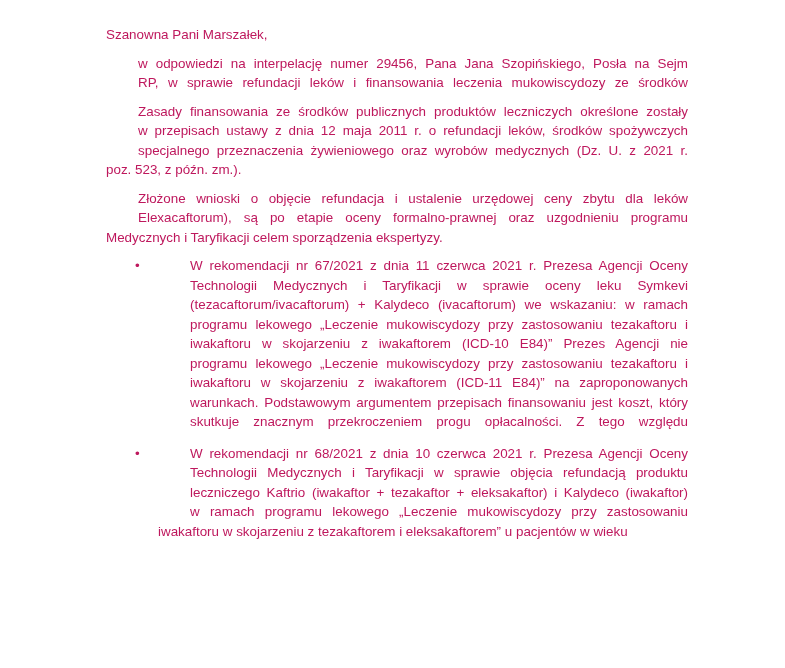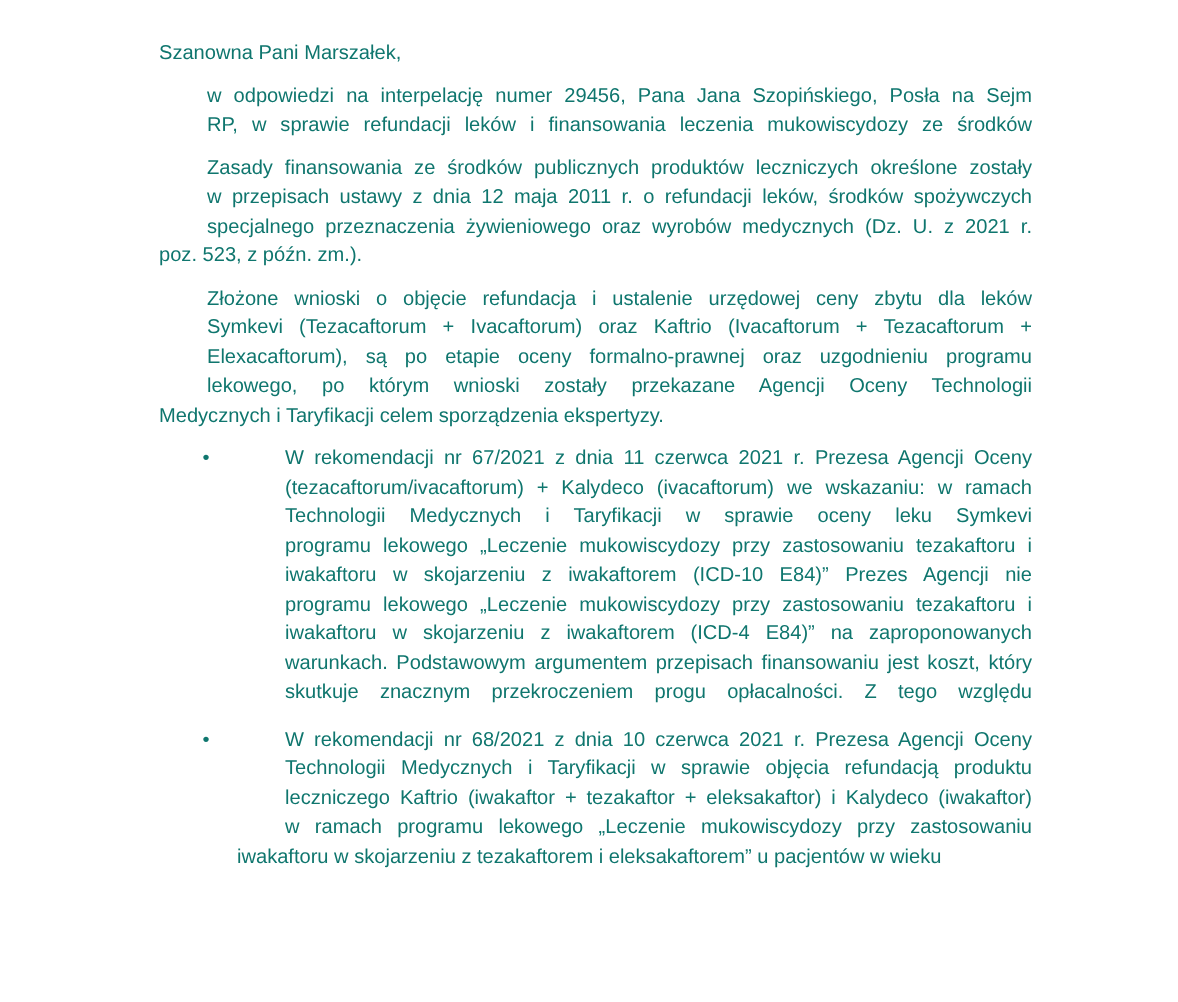--- a/index.html
+++ b/index.html
@@ -9,21 +9,21 @@
     width: 785px;
     height: 668px;
     overflow: hidden;
   }
   .page {
     position: relative;
     width: 785px;
     height: 668px;
     background: #ffffff;
     font-family: "Liberation Sans", "DejaVu Sans", sans-serif;
-    color: #0f766e;
+    color: #be185d;
   }
   .letter-body {
     position: absolute;
     left: 106px;
     top: 25px;
     width: 582px;
     font-size: 13.4px;
     line-height: 19.5px;
     font-weight: 400;
   }
@@ -66,34 +66,32 @@
         <div class="line j">RP, w sprawie refundacji leków i finansowania leczenia mukowiscydozy ze środków</div>
       </div>
       <div class="block paragraph">
         <div class="line j">Zasady finansowania ze środków publicznych produktów leczniczych określone zostały</div>
         <div class="line j">w przepisach ustawy z dnia 12 maja 2011 r. o refundacji leków, środków spożywczych</div>
         <div class="line j">specjalnego przeznaczenia żywieniowego oraz wyrobów medycznych (Dz. U. z 2021 r.</div>
         <div class="line last">poz. 523, z późn. zm.).</div>
       </div>
       <div class="block paragraph">
         <div class="line j">Złożone wnioski o objęcie refundacja i ustalenie urzędowej ceny zbytu dla leków</div>
-        <div class="line j">Symkevi (Tezacaftorum + Ivacaftorum) oraz Kaftrio (Ivacaftorum + Tezacaftorum +</div>
         <div class="line j">Elexacaftorum), są po etapie oceny formalno-prawnej oraz uzgodnieniu programu</div>
-        <div class="line j">lekowego, po którym wnioski zostały przekazane Agencji Oceny Technologii</div>
         <div class="line last">Medycznych i Taryfikacji celem sporządzenia ekspertyzy.</div>
       </div>
       <div class="block bullet">
         <span class="bullet-dot">•</span>
         <div class="line j">W rekomendacji nr 67/2021 z dnia 11 czerwca 2021 r. Prezesa Agencji Oceny</div>
+        <div class="line j">Technologii Medycznych i Taryfikacji w sprawie oceny leku Symkevi</div>
         <div class="line j">(tezacaftorum/ivacaftorum) + Kalydeco (ivacaftorum) we wskazaniu: w ramach</div>
-        <div class="line j">Technologii Medycznych i Taryfikacji w sprawie oceny leku Symkevi</div>
         <div class="line j">programu lekowego „Leczenie mukowiscydozy przy zastosowaniu tezakaftoru i</div>
         <div class="line j">iwakaftoru w skojarzeniu z iwakaftorem (ICD-10 E84)” Prezes Agencji nie</div>
         <div class="line j">programu lekowego „Leczenie mukowiscydozy przy zastosowaniu tezakaftoru i</div>
-        <div class="line j">iwakaftoru w skojarzeniu z iwakaftorem (ICD-4 E84)” na zaproponowanych</div>
+        <div class="line j">iwakaftoru w skojarzeniu z iwakaftorem (ICD-11 E84)” na zaproponowanych</div>
         <div class="line j">warunkach. Podstawowym argumentem przepisach finansowaniu jest koszt, który</div>
         <div class="line j">skutkuje znacznym przekroczeniem progu opłacalności. Z tego względu</div>
       </div>
       <div class="block bullet">
         <span class="bullet-dot">•</span>
         <div class="line j">W rekomendacji nr 68/2021 z dnia 10 czerwca 2021 r. Prezesa Agencji Oceny</div>
         <div class="line j">Technologii Medycznych i Taryfikacji w sprawie objęcia refundacją produktu</div>
         <div class="line j">leczniczego Kaftrio (iwakaftor + tezakaftor + eleksakaftor) i Kalydeco (iwakaftor)</div>
         <div class="line j">w ramach programu lekowego „Leczenie mukowiscydozy przy zastosowaniu</div>
         <div class="line last">iwakaftoru w skojarzeniu z tezakaftorem i eleksakaftorem” u pacjentów w wieku</div>

